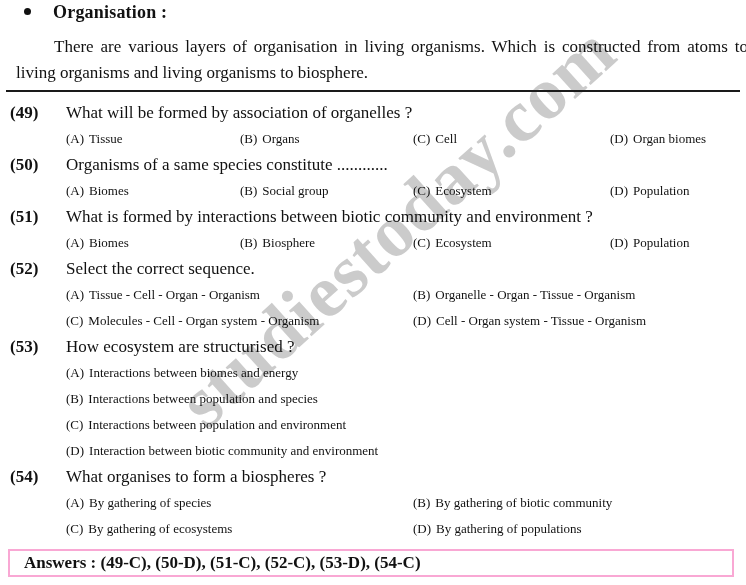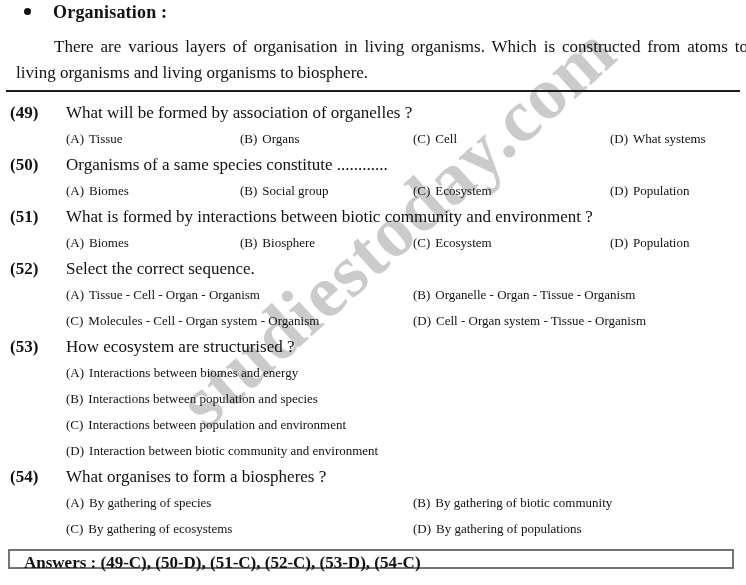--- a/index.html
+++ b/index.html
@@ -143,22 +143,22 @@
   .opt.s0 { left: 66px; }
 
   .opt .lab { margin-right: 5px; }
 
   
   #answers-box {
     position: absolute;
     left: 8px;
     top: 549px;
     width: 726px;
-    height: 20px;
-    border: 2px solid #737373;
+    height: 28px;
+    border: 2px solid #f9a8d4;
     box-sizing: border-box;
     background: transparent;
   }
   #answers-text {
     position: absolute;
     left: 14px;
     top: 0;
     height: 24px;
     line-height: 24px;
     font-size: 17px;
@@ -186,21 +186,21 @@
 
   <div id="qlist">
       <div class="q-row">
         <span class="q-num">(49)</span>
         <span class="q-text">What will be formed by association of organelles ?</span>
       </div>
       <div class="opt-row">
         <span class="opt c0"><span class="lab">(A)</span><span>Tissue</span></span>
         <span class="opt c1"><span class="lab">(B)</span><span>Organs</span></span>
         <span class="opt c2"><span class="lab">(C)</span><span>Cell</span></span>
-        <span class="opt c3"><span class="lab">(D)</span><span>What systems</span></span>
+        <span class="opt c3"><span class="lab">(D)</span><span>Organ biomes</span></span>
       </div>
       <div class="q-row">
         <span class="q-num">(50)</span>
         <span class="q-text">Organisms of a same species constitute ............</span>
       </div>
       <div class="opt-row">
         <span class="opt c0"><span class="lab">(A)</span><span>Biomes</span></span>
         <span class="opt c1"><span class="lab">(B)</span><span>Social group</span></span>
         <span class="opt c2"><span class="lab">(C)</span><span>Ecosystem</span></span>
         <span class="opt c3"><span class="lab">(D)</span><span>Population</span></span>

